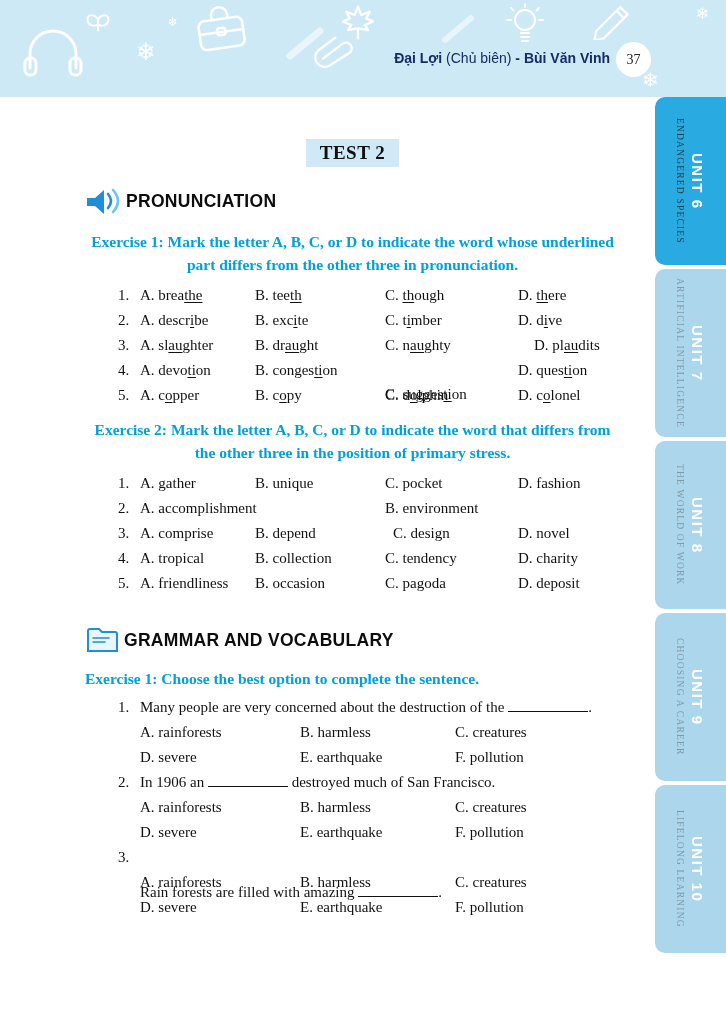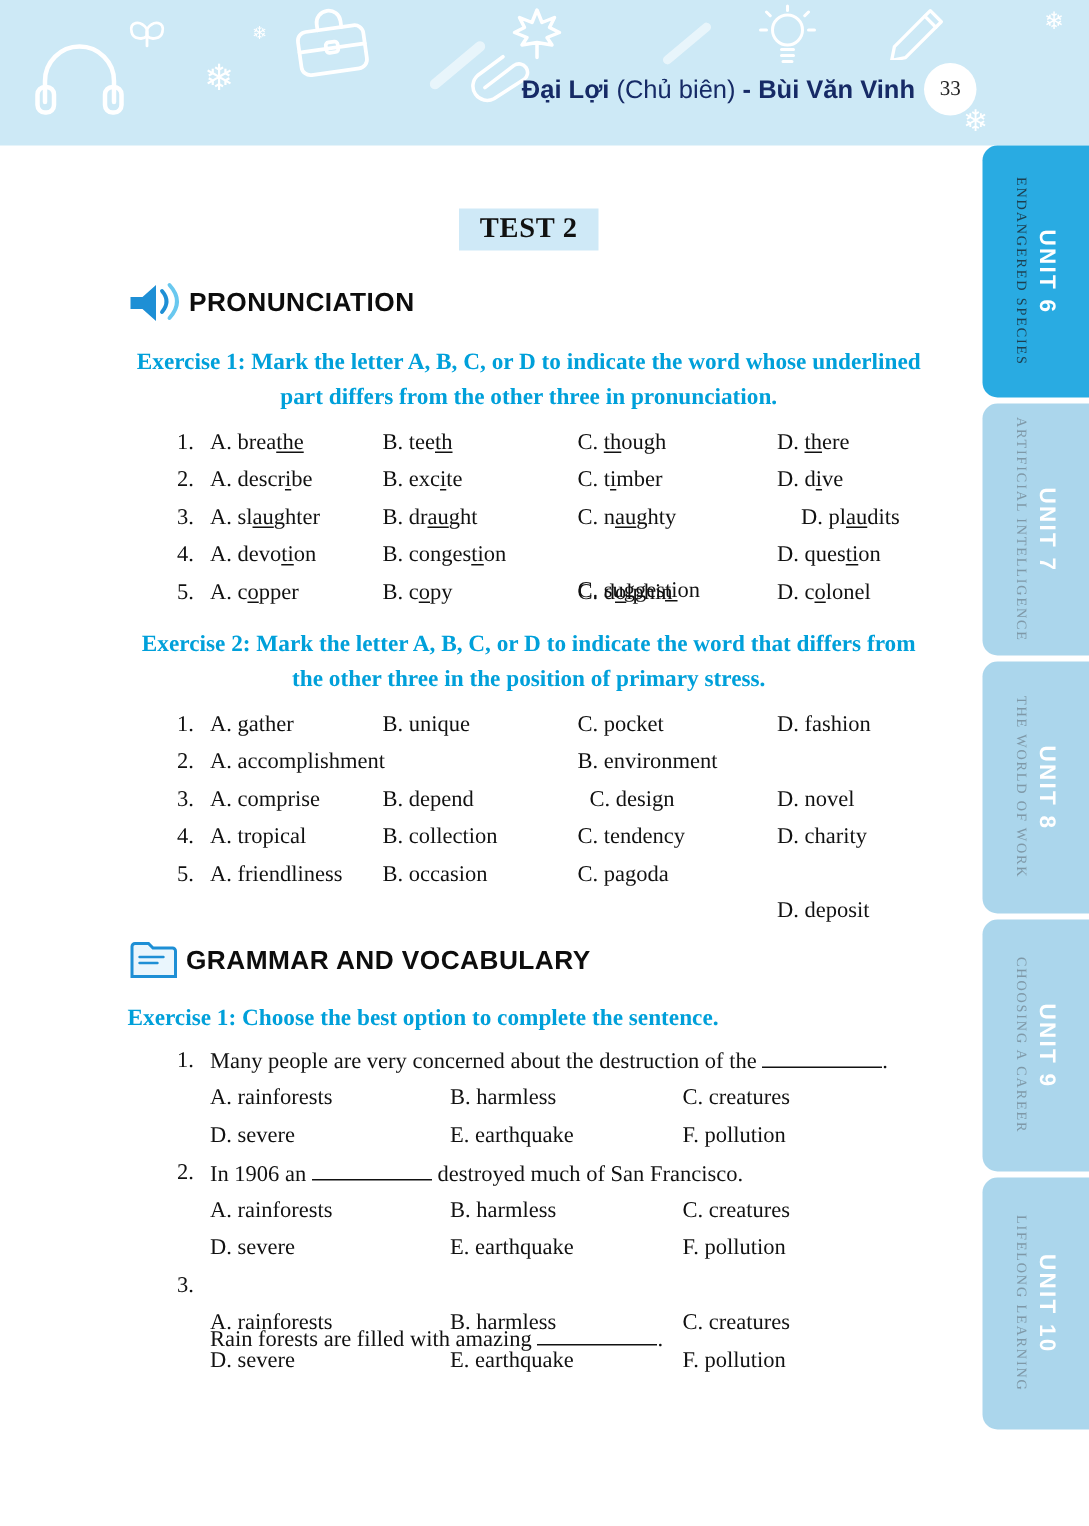--- a/index.html
+++ b/index.html
@@ -5,21 +5,21 @@
   *{margin:0;padding:0;box-sizing:border-box}
   html,body{background:#fff}
   body{width:726px;height:1017px;font-family:"Liberation Serif",serif;color:#111;position:relative;overflow:hidden}
   .page{position:relative;width:726px;height:1017px;background:#fff;overflow:hidden}
 
   
   .header{position:absolute;top:0;left:0;width:726px;height:97px;background:#cde9f6}
   .hicon{position:absolute;color:#fff}
   .ribbon{position:absolute;background:rgba(255,255,255,.55);border-radius:4px}
   .snow{position:absolute;color:#fff;font-family:"DejaVu Sans",sans-serif;line-height:1}
-  .author{position:absolute;top:50px;right:116px;font-family:"Liberation Sans",sans-serif;font-size:17px;color:#162a66;white-space:nowrap}
+  .author{position:absolute;top:50px;right:116px;font-family:"Liberation Sans",sans-serif;font-size:14px;color:#162a66;white-space:nowrap}
   .author .b{font-weight:700}
   .page-num{position:absolute;top:42px;left:616px;width:35px;height:35px;border-radius:50%;background:#fff;display:flex;align-items:center;justify-content:center;font-size:14px;color:#222}
 
   
   .sidebar-tab{position:absolute;right:0;width:71px;height:168px;border-radius:10px 0 0 10px;background:#abd6ec;display:flex;flex-direction:row;align-items:center;justify-content:center;gap:4px}
   .sidebar-tab .topic{writing-mode:vertical-rl;font-size:9.5px;letter-spacing:1.2px;color:#7f99a8;font-family:"Liberation Serif",serif;white-space:nowrap}
   .sidebar-tab .unit{writing-mode:vertical-rl;font-size:15px;font-weight:700;color:#fff;letter-spacing:1.5px;font-family:"Liberation Sans",sans-serif;white-space:nowrap}
   .sidebar-tab.active{background:#29abe2}
   .sidebar-tab.active .topic{color:#1d3f50}
 
@@ -88,21 +88,21 @@
       <path d="M9 33 L31 11 l8 8 L17 41 l-10 2 z"></path>
       <path d="M31 11 l4-4 8 8 -4 4"></path>
     </svg>
 
     <span class="snow" style="left:696px;top:6px;font-size:16px">❄</span>
     <span class="snow" style="left:642px;top:70px;font-size:20px">❄</span>
 
     <div class="author"><span class="b">Đại Lợi</span><span> (Chủ biên) </span><span class="b">- Bùi Văn Vinh</span></div>
 
     <div class="page-num">
-        <span>33</span>
+        <span>37</span>
       </div>
   </div>
 
   <div class="sidebar-tab active" style="top:97px">
     <span class="topic">ENDANGERED SPECIES</span>
     <span class="unit">UNIT 6</span>
   </div>
   <div class="sidebar-tab" style="top:269px">
     <span class="topic">ARTIFICIAL INTELLIGENCE</span>
     <span class="unit">UNIT 7</span>
@@ -206,21 +206,21 @@
           <span class="opt" style="left: 22px;">A.&nbsp;tropical</span>
           <span class="opt" style="left: 137px;">B.&nbsp;collection</span>
           <span class="opt" style="left: 267px;">C.&nbsp;tendency</span>
           <span class="opt" style="left: 400px;">D.&nbsp;charity</span>
         </div>
         <div class="opt-row">
           <span class="num">5.</span>
           <span class="opt" style="left: 22px;">A.&nbsp;friendliness</span>
           <span class="opt" style="left: 137px;">B.&nbsp;occasion</span>
           <span class="opt" style="left: 267px;">C.&nbsp;pagoda</span>
-          <span class="opt" style="left: 400px; margin-top: 24px;">D.&nbsp;deposit</span>
+          <span class="opt" style="left: 400px;">D.&nbsp;deposit</span>
         </div>
       </div>
 
     <div class="section-head grammar">
       <svg width="38" height="32" viewBox="0 0 38 32">
         <path d="M3 27 V7 a2 2 0 0 1 2 -2 h9 l3 3 h13 a2 2 0 0 1 2 2 v17 z" fill="#eaf6fd" stroke="#1e8fd5" stroke-width="2"></path>
         <path d="M8 14 h16 M8 18 h12" stroke="#1e8fd5" stroke-width="1.6" stroke-linecap="round"></path>
       </svg>
       <span class="section-title">GRAMMAR AND VOCABULARY</span>
     </div>

